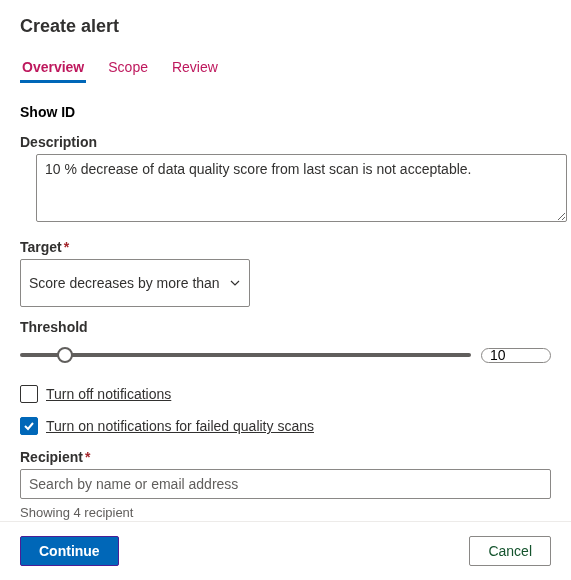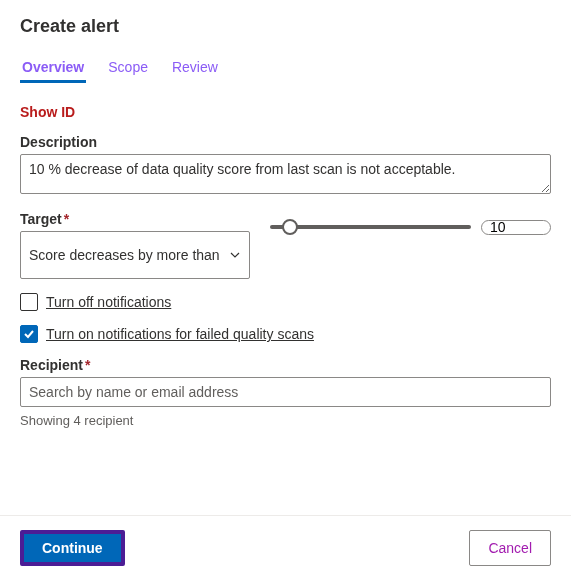--- a/index.html
+++ b/index.html
@@ -24,21 +24,21 @@
     .tabs {
       display: flex;
       gap: 20px;
       border-bottom: 1px solid transparent;
       margin-bottom: 20px;
     }
     .tab {
       padding: 6px 2px 8px 2px;
       cursor: pointer;
       font-size: 14px;
-      color: #8b5cf6;
+      color: #be185d;
       position: relative;
     }
     .tab.active {
       font-weight: 600;
     }
     .tab.active::after {
       content: "";
       position: absolute;
       left: 0;
       right: 0;
@@ -63,36 +63,38 @@
       padding: 6px 8px;
       font-size: 14px;
       font-family: inherit;
       color: #323130;
       background: #fff;
     }
     .text-input::placeholder {
       color: #605e5c;
     }
     .textarea {
-      height: 40px;
+      height: 68px;
       resize: vertical;
+      margin-left: 16px;
     }
     .field-group {
       margin-bottom: 14px;
     }
     .link {
-      color: #b91c1c;
+      color: #000000;
       font-weight: 600;
       font-size: 14px;
       cursor: pointer;
       display: inline-block;
     }
     .two-col {
       display: flex;
-      gap: 20px;
+      gap: 12px;
+      flex-direction: column;
     }
     .col-target {
       width: 230px;
     }
     .col-threshold {
       flex: 1;
       display: flex;
       flex-direction: column;
     }
     .select-box {
@@ -195,26 +197,26 @@
       padding: 6px 18px;
       border-radius: 2px;
       font-size: 14px;
       font-family: inherit;
       cursor: pointer;
       min-width: 80px;
     }
     .btn-primary {
       background: #0067b8;
       color: #fff;
-      border: 4px solid #4c1d95;
+      border: 1px solid #4c1d95;
       font-weight: 600;
     }
     .btn-secondary {
       background: #fff;
-      color: #a21caf;
+      color: #14532d;
       border: 1px solid #8a8886;
     }
     .content-area {
       padding-bottom: 70px;
     }
   </style>
 </head>
 <body>
 
 <div class="content-area">
@@ -242,20 +244,21 @@
         <span>Target</span><span class="required">*</span>
       </label>
       <div class="select-box">
         <span>Score decreases by more than</span>
         <svg class="chevron" viewBox="0 0 12 12">
             <path d="M2 4 L6 8 L10 4" stroke="#323130" stroke-width="1.2" fill="none"></path>
           </svg>
       </div>
     </div>
     <div class="col-threshold">
+      <label class="field-label">Threshold</label>
       <div class="threshold-controls">
         <div class="slider-container">
           <div class="slider-track"></div>
           <div class="slider-thumb"></div>
         </div>
         <input type="text" class="threshold-input" value="10" style="">
       </div>
     </div>
   </div>
 

